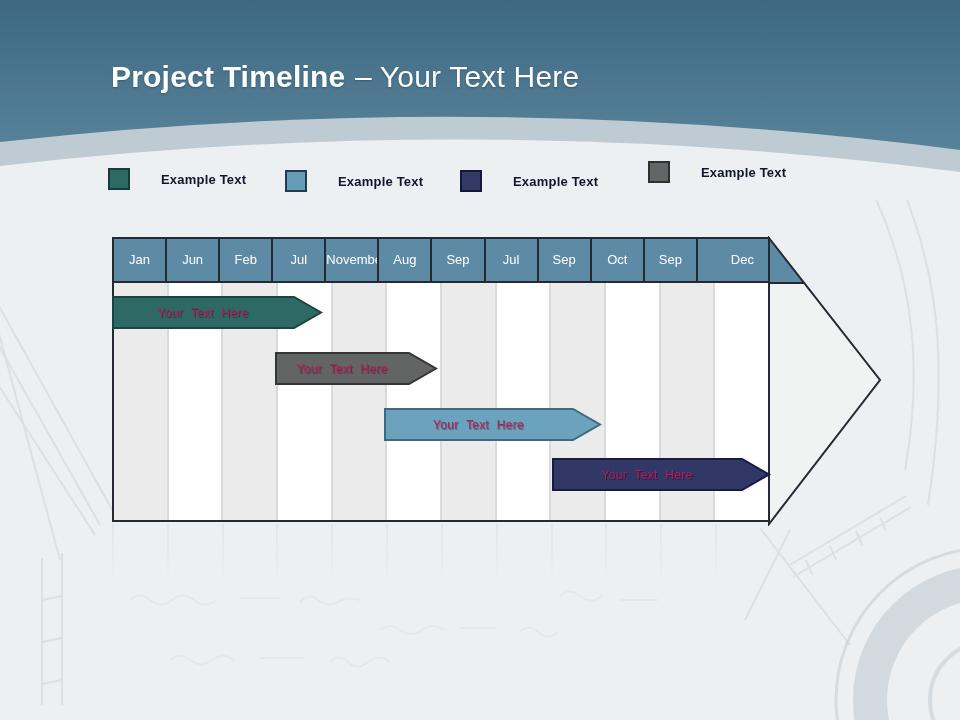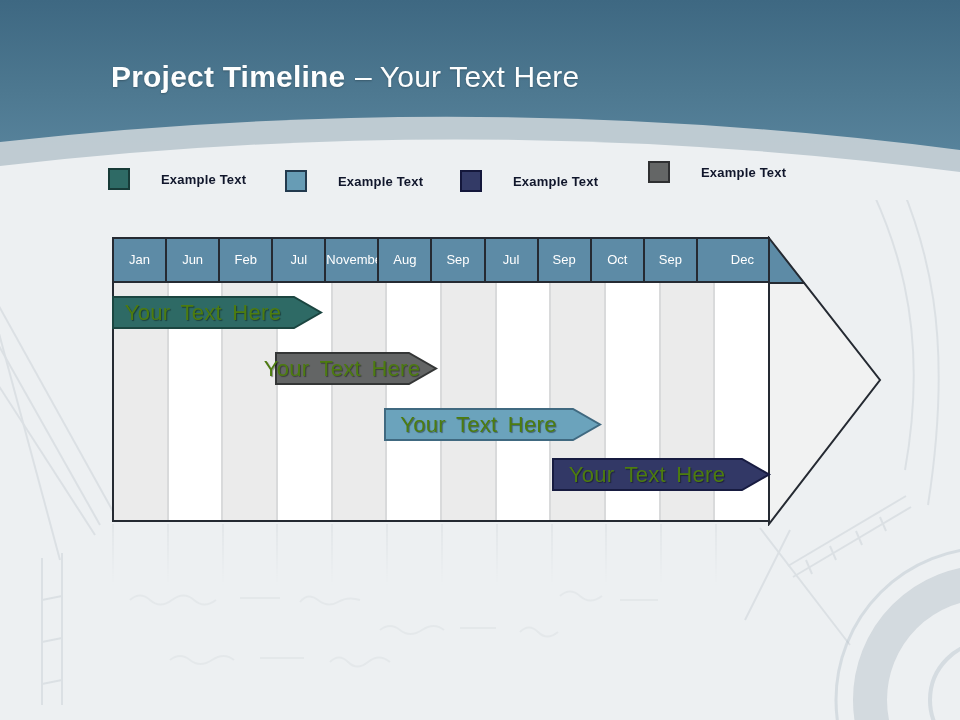--- a/index.html
+++ b/index.html
@@ -51,21 +51,21 @@
   .col:last-child{border-right:none;}
   .col.alt{background:var(--column-alt);}
   
   .big-arrow{position:absolute;left:768px;top:236px;z-index:3;}
   
   .bar{position:absolute;height:33px;z-index:5;}
   .bar svg{position:absolute;left:0;top:0;overflow:visible;}
   .bar-label{
     position:absolute;left:0;top:0;height:100%;
     display:flex;align-items:center;justify-content:center;
-    color:#4d7c0f;font-size:22px;word-spacing:4px;letter-spacing:.3px;
+    color:#be185d;font-size:12px;word-spacing:4px;letter-spacing:.3px;
     text-shadow:1px 1px 1px rgba(0,0,0,.4);white-space:nowrap;
   }
   
   .reflection{
     position:absolute;left:112px;top:524px;width:658px;height:72px;z-index:1;
     background:repeating-linear-gradient(90deg,#cfd5d9 0 2px,transparent 2px 54.83px);
     opacity:.35;
     -webkit-mask-image:linear-gradient(180deg,#000,transparent 85%);
     mask-image:linear-gradient(180deg,#000,transparent 85%);
   }

